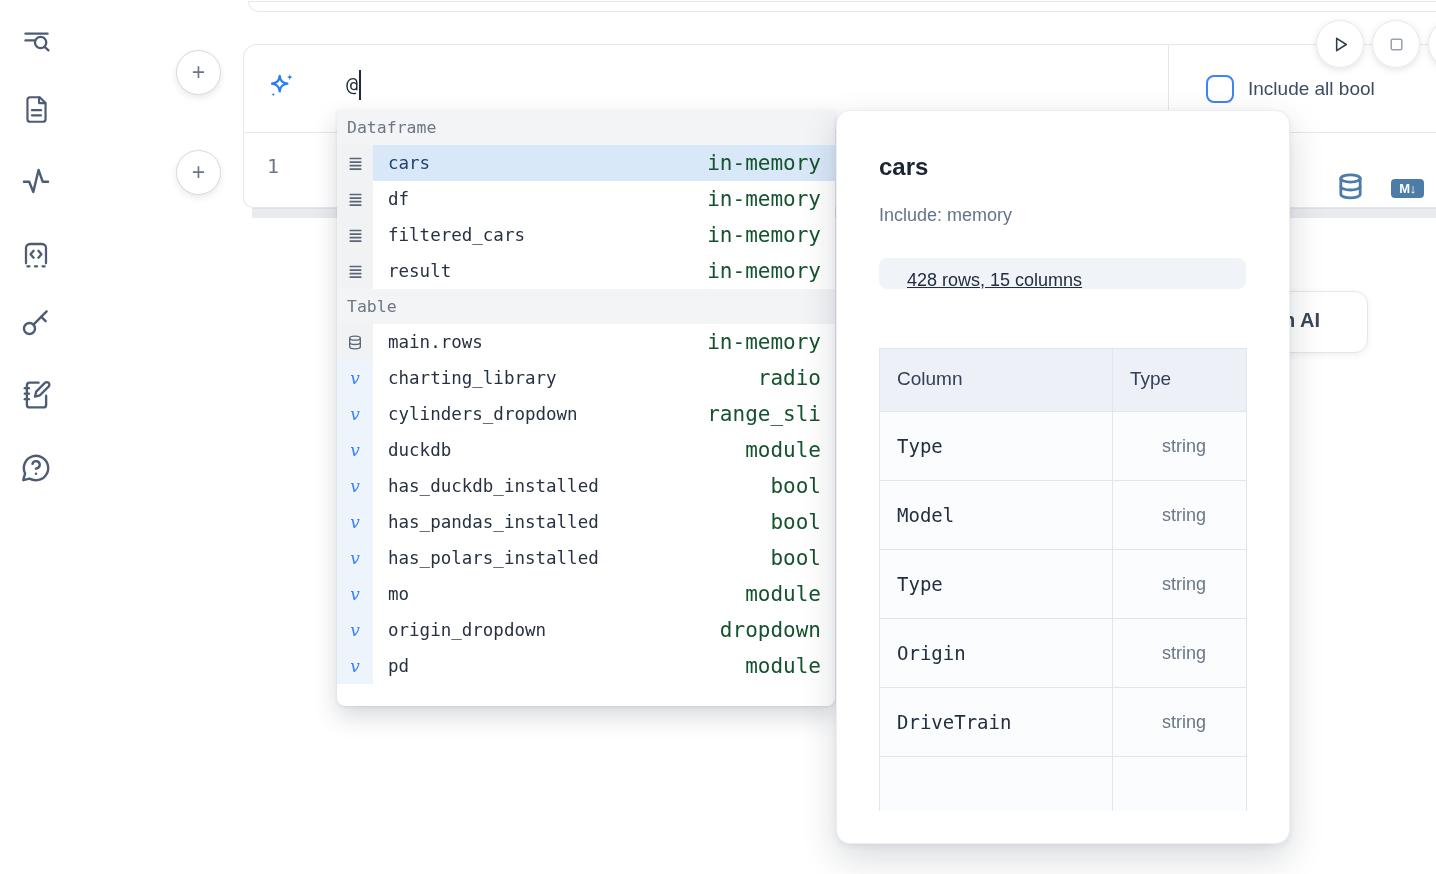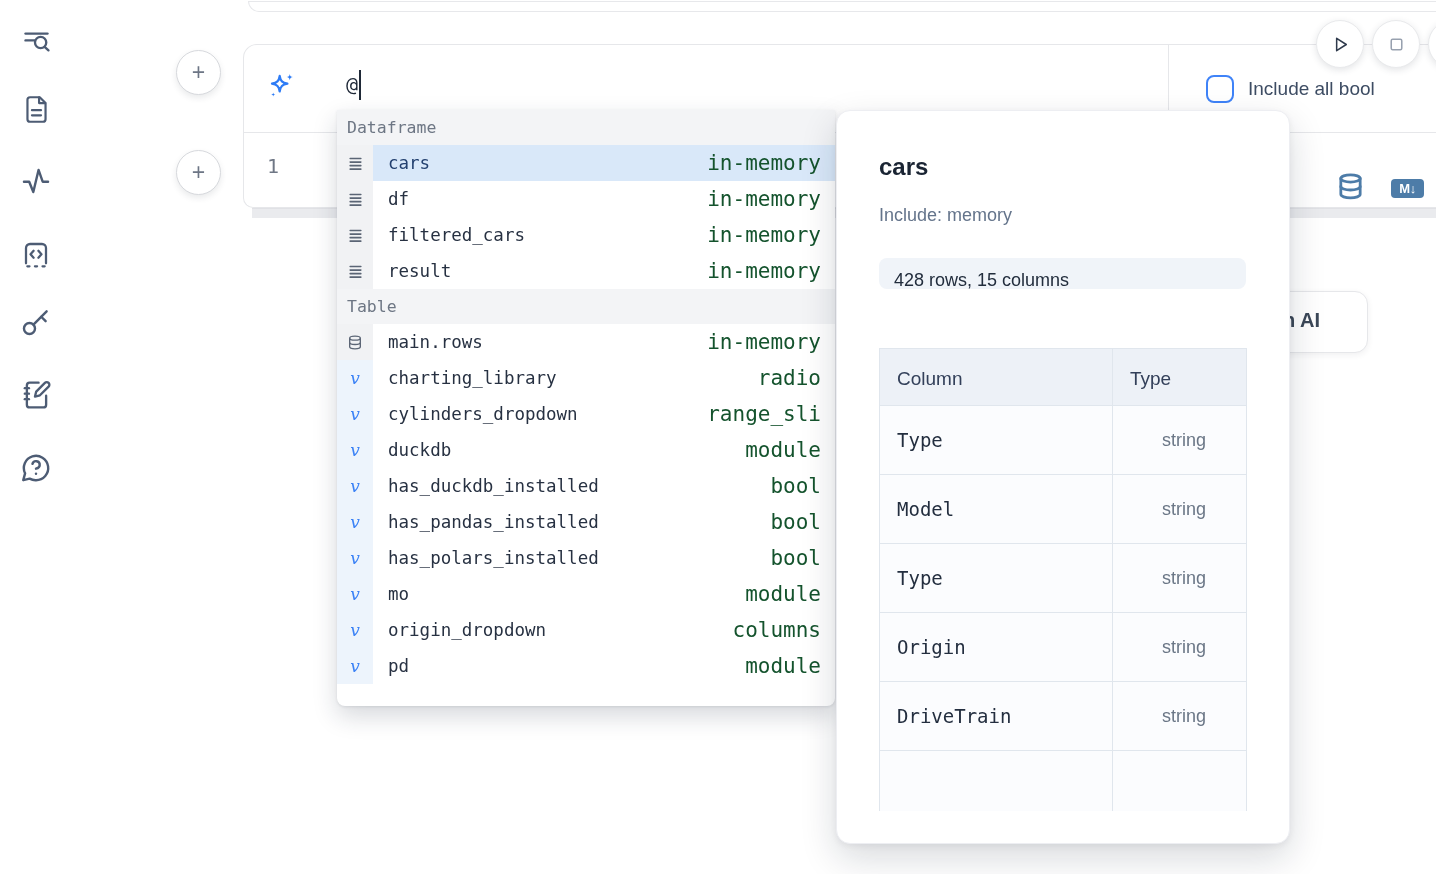--- a/index.html
+++ b/index.html
@@ -90,28 +90,28 @@
     color:#3b82f6; line-height:1; }
 
   
   .preview-panel { position:absolute; left:836px; top:110px; width:454px; height:734px;
     background:#fff; border:1px solid #edeef2; border-radius:14px; z-index:20;
     box-shadow:0 14px 36px rgba(15,23,42,.16), 0 2px 6px rgba(15,23,42,.06); }
   .pv-title { position:absolute; left:42px; top:42px; font-size:24px; font-weight:700;
     color:#1a2433; }
   .pv-source { position:absolute; left:42px; top:94px; font-size:18px; color:#64748b; }
   .pv-shape { position:absolute; left:42px; top:147px; width:367px; height:31px;
-    background:#f0f4f9; border-radius:8px; line-height:45px; padding-left:15px;
-    font-size:18px; color:#222d3d; }
+    background:#f0f4f9; border-radius:8px; line-height:45px; padding-left:28px;
+    font-size:18px; color:#222d3d;text-decoration:underline; }
   .pv-table-wrap { position:absolute; left:42px; top:237px; width:368px; height:463px;
     overflow:hidden; }
   .pv-table { width:367px; border-collapse:collapse; table-layout:fixed; }
   .pv-table th, .pv-table td { border:1px solid #e0e6ed; text-align:left; }
   .pv-table th { background:#edf1f7; font-weight:400; font-size:19px; color:#33405a;
-    padding:19px 8px 15px 17px; }
+    padding:19px 8px 21px 17px; }
   .pv-table td { background:#fbfcfe; padding:23px 8px 23px 17px; }
   td.c-col { font-family:"DejaVu Sans Mono", monospace; font-size:19px; color:#232e3f; }
   td.c-type { font-size:18px; color:#6a7686;text-align:center; }
   .col-w1 { width:233px; } .col-w2 { width:134px; }
 </style>
 </head>
 <body>
 
 <div class="page">
 
@@ -345,21 +345,21 @@
           <span class="dd-name">mo</span>
           <span class="dd-type">module</span>
         </span>
       </div>
       <div class="dd-row var">
         <span class="dd-gutter">
           <span class="var-glyph">v</span>
         </span>
         <span class="dd-main">
           <span class="dd-name">origin_dropdown</span>
-          <span class="dd-type">columns</span>
+          <span class="dd-type">dropdown</span>
         </span>
       </div>
       <div class="dd-row var">
         <span class="dd-gutter">
           <span class="var-glyph">v</span>
         </span>
         <span class="dd-main">
           <span class="dd-name">pd</span>
           <span class="dd-type">module</span>
         </span>

